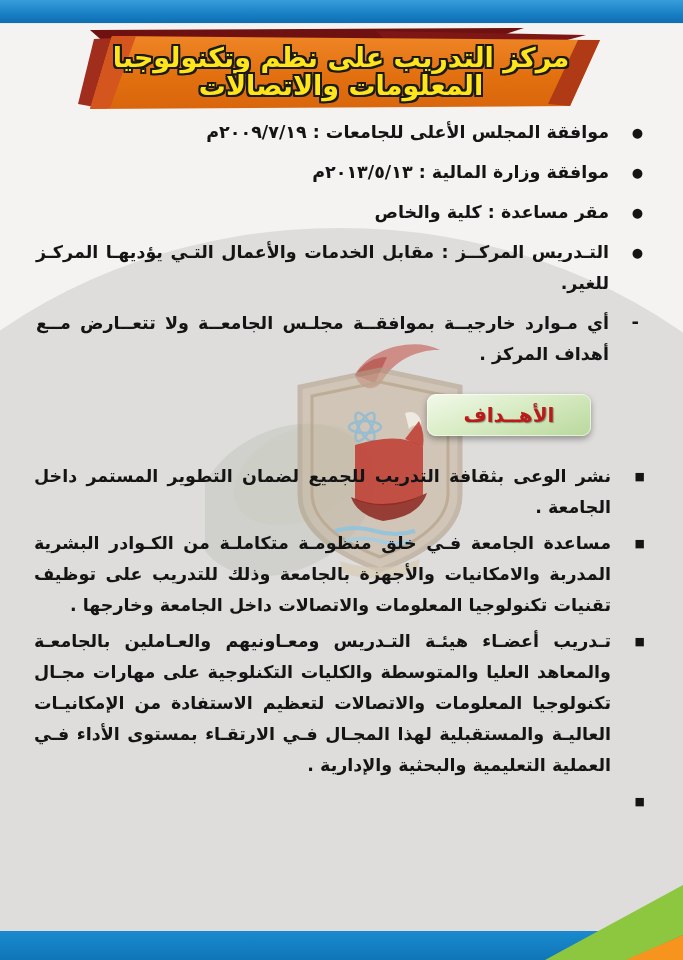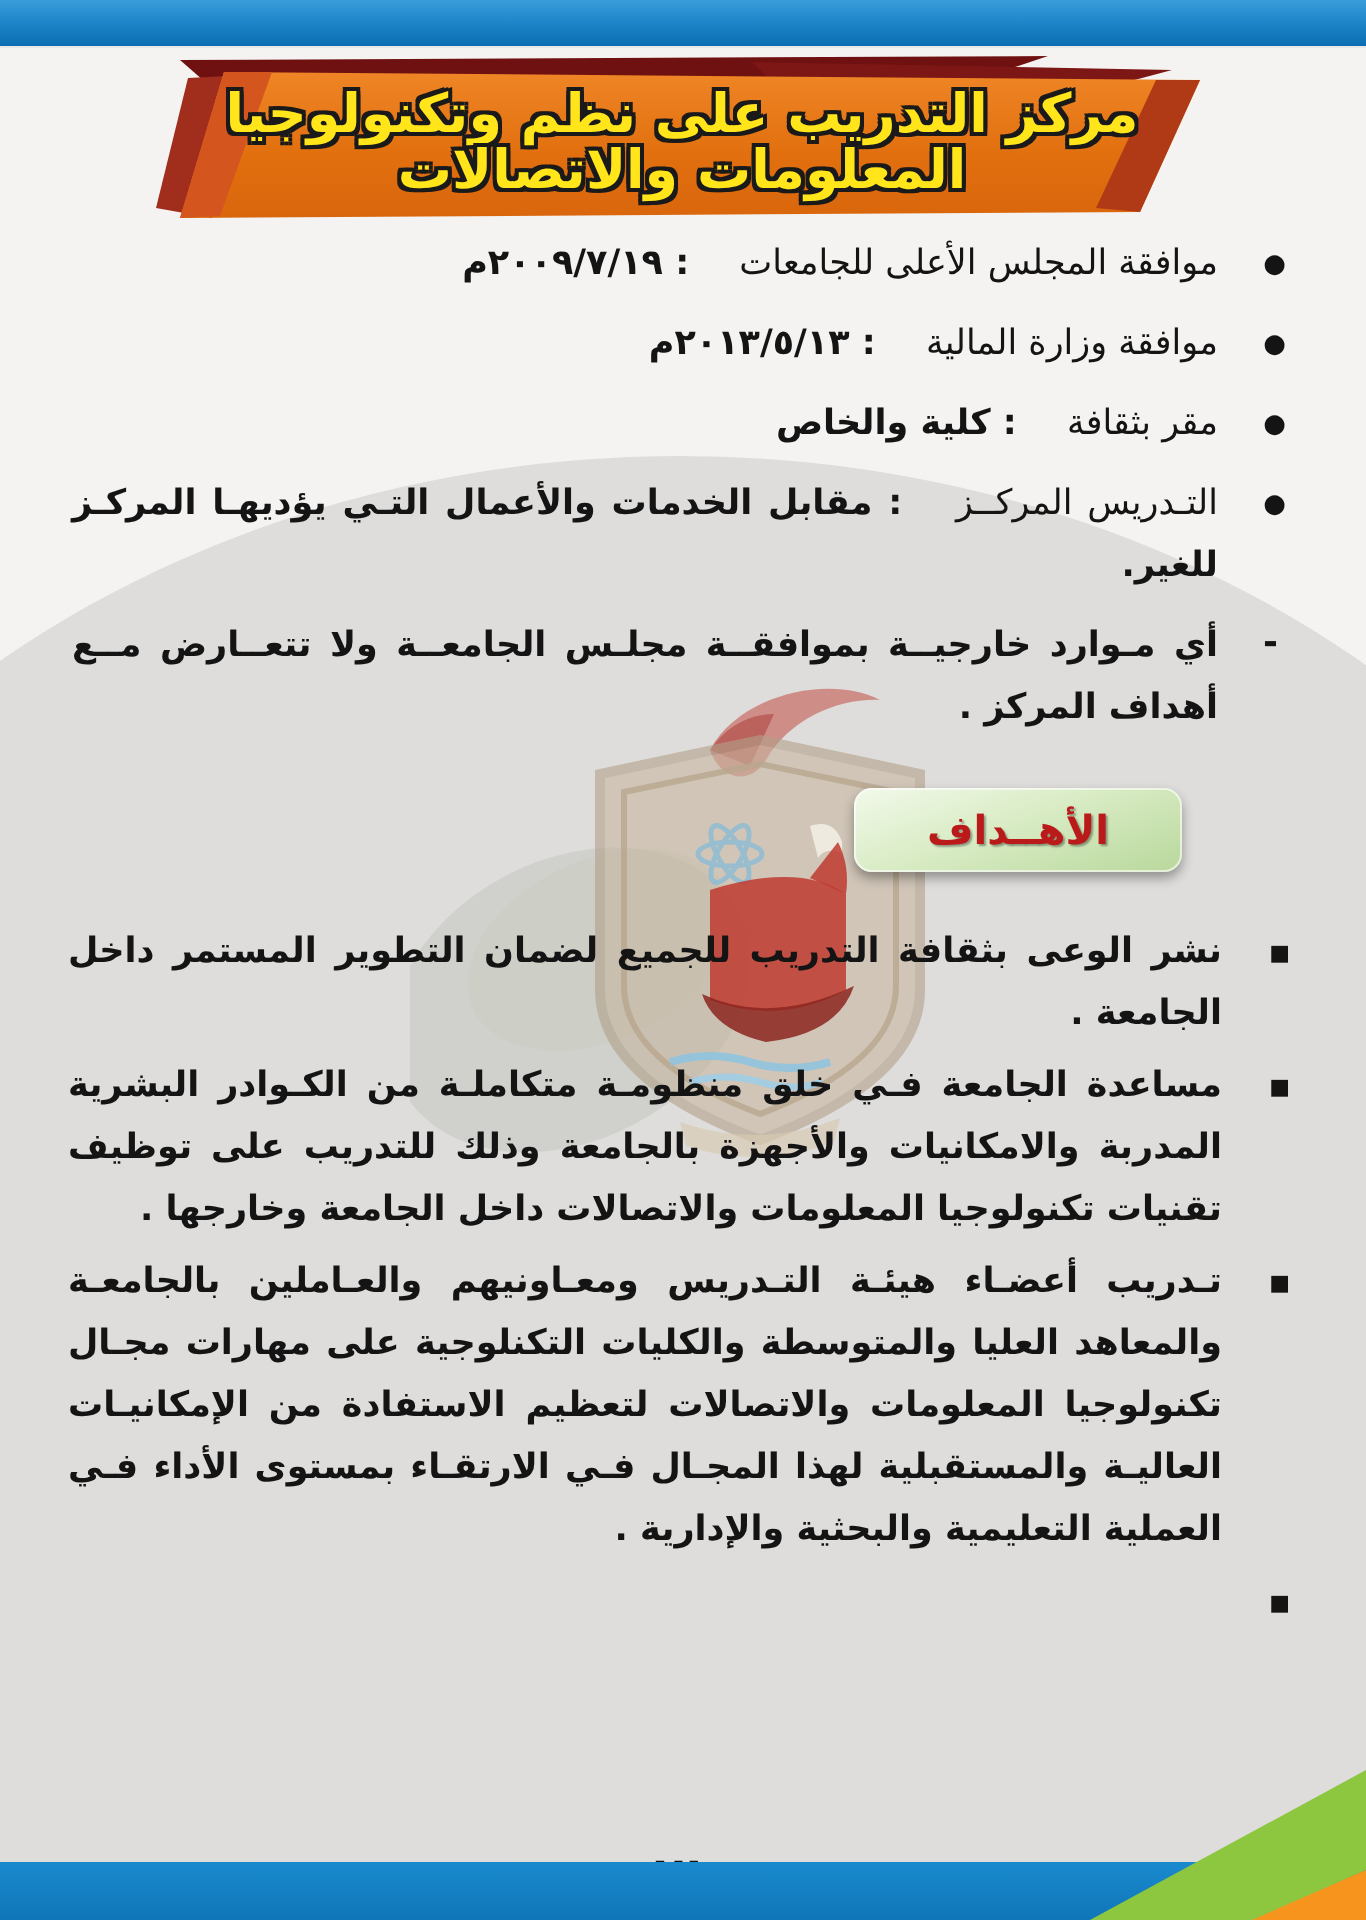--- a/index.html
+++ b/index.html
@@ -38,21 +38,21 @@
   
   .watermark{position:absolute;left:205px;top:335px;width:290px;height:250px;z-index:1;}
 
   
   .info-list{
     position:absolute;top:117px;right:28px;left:36px;direction:rtl;z-index:2;
     color:#141414;font-size:17.5px;line-height:31px;font-weight:bold;
   }
   .info-item{position:relative;padding-right:46px;text-align:justify;margin-bottom:9px;}
   .info-item .marker{position:absolute;right:12px;top:0px;font-size:13px;}
-  .info-item .lead{font-weight:normal;margin-left:19px;}
+  .info-item .lead{font-weight:bold;}
   .info-sub{position:relative;padding-right:46px;text-align:justify;margin-top:2px;}
   .info-sub .marker{position:absolute;right:16px;top:-2px;font-size:18px;font-weight:bold;}
 
   
   .goals-label{
     position:absolute;top:394px;right:92px;width:164px;height:42px;z-index:5;
     background:linear-gradient(160deg,#f2f9ea 0%,#d9ecc5 45%,#b9d89c 100%);
     border-radius:9px;box-shadow:0 3px 6px rgba(0,0,0,.35), inset 0 0 0 1px rgba(255,255,255,.6);
     display:flex;align-items:center;justify-content:center;
   }
@@ -135,21 +135,21 @@
     <span class="lead">موافقة المجلس الأعلى للجامعات</span><span> : </span><span>٢٠٠٩/٧/١٩م</span>
   </div>
 
   <div class="info-item">
     <span class="marker">●</span>
     <span class="lead">موافقة وزارة المالية</span><span> : </span><span>٢٠١٣/٥/١٣م</span>
   </div>
 
   <div class="info-item">
     <span class="marker">●</span>
-    <span class="lead">مقر بثقافة</span><span> : </span><span>كلية والخاص</span>
+    <span class="lead">مقر مساعدة</span><span> : </span><span>كلية والخاص</span>
   </div>
 
   <div class="info-item">
     <span class="marker">●</span>
     <span class="lead">التـدريس المركــز</span><span> : </span><span>مقابل الخدمات والأعمال التـي يؤديهـا المركـز للغير.</span>
   </div>
 
   <div class="info-sub">
     <span class="marker">-</span>
     <span>أي مـوارد خارجيــة بموافقــة مجلـس الجامعــة ولا تتعــارض مــع أهداف المركز .</span>

